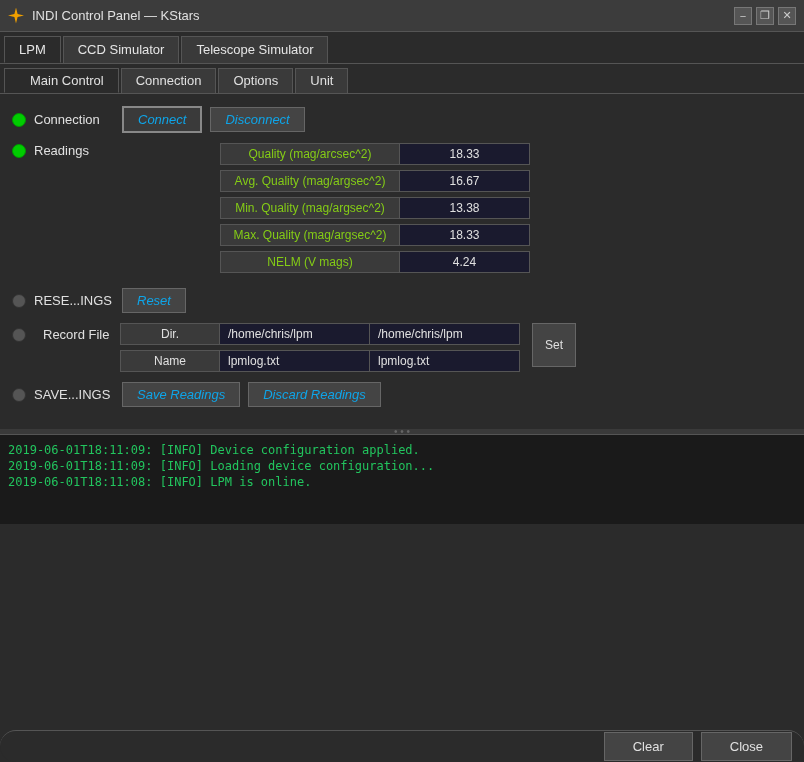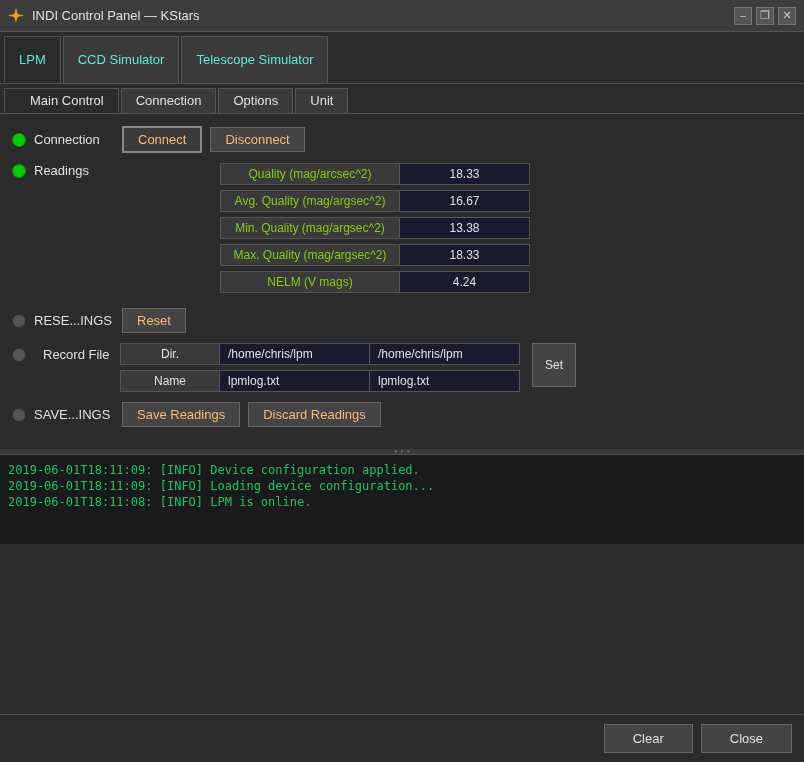--- a/index.html
+++ b/index.html
@@ -53,25 +53,25 @@
       cursor: pointer;
     }
     .main-tabs {
       display: flex;
       background: #2b2b2b;
       padding: 4px 4px 0 4px;
       gap: 2px;
       border-bottom: 1px solid #555;
     }
     .main-tab {
-      padding: 15px 14px;
+      padding: 5px 14px;
       background: #3a3a3a;
       border: 1px solid #555;
       border-bottom: none;
-      color: #5eead4;
+      color: #e5e5e5;
       cursor: pointer;
       font-size: 13px;
     }
     .main-tab.active {
       background: #2b2b2b;
       border-bottom: 1px solid #2b2b2b;
     }
     .sub-tabs {
       display: flex;
       background: #2b2b2b;
@@ -109,24 +109,25 @@
     .indicator.green { background: #00cc00; border-color: #009900; }
     .indicator.gray { background: #555; border-color: #333; }
     .label {
       width: 80px;
       font-size: 13px;
       color: #e0e0e0;
     }
     .btn {
       background: #444;
       border: 1px solid #666;
-      color: #fdba74;
+      color: #0ea5e9;
       padding: 4px 14px;
       cursor: pointer;
       font-size: 13px;
+      font-style: italic;
     }
     .btn.active-btn {
       background: #3a3a3a;
       border: 2px solid #888;
     }
     .readings-group {
       margin-left: 100px;
     }
     .reading-row {
       display: flex;
@@ -202,26 +203,27 @@
       font-size: 12px;
       color: #22c55e;
       font-family: monospace;
     }
     .log-line {
       margin-bottom: 2px;
     }
     .bottom-bar {
       background: #2b2b2b;
       border-top: 1px solid #555;
-      height: 48px;
+      height: 32px;
       display: flex;
       align-items: center;
       justify-content: flex-end;
       padding: 0 12px;
       gap: 8px;
+      border-radius: 21px;
     }
     .bottom-btn {
       background: #444;
       border: 1px solid #666;
       color: #e0e0e0;
       padding: 6px 28px;
       cursor: pointer;
       font-size: 13px;
     }
     .panel-body {

